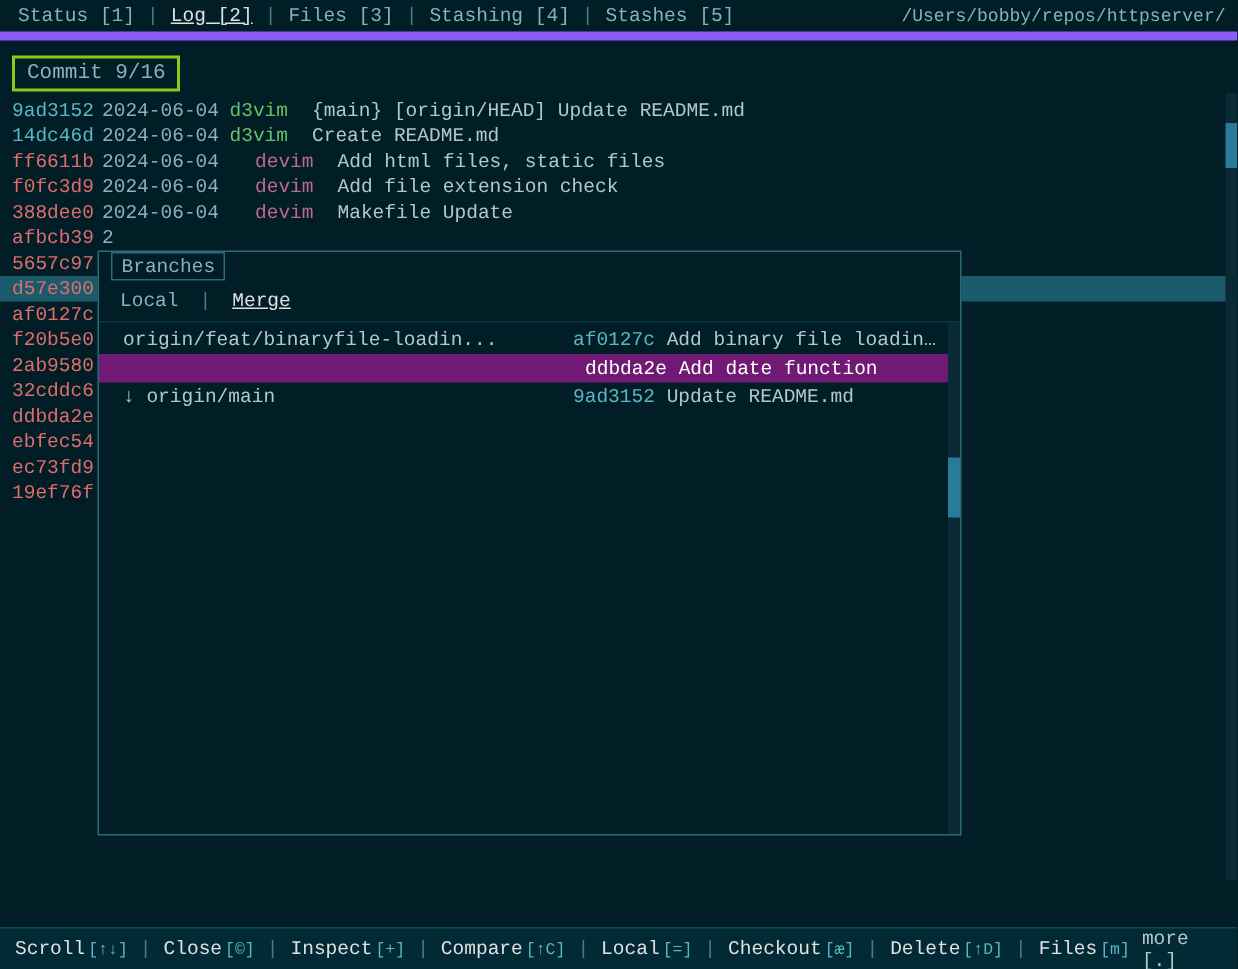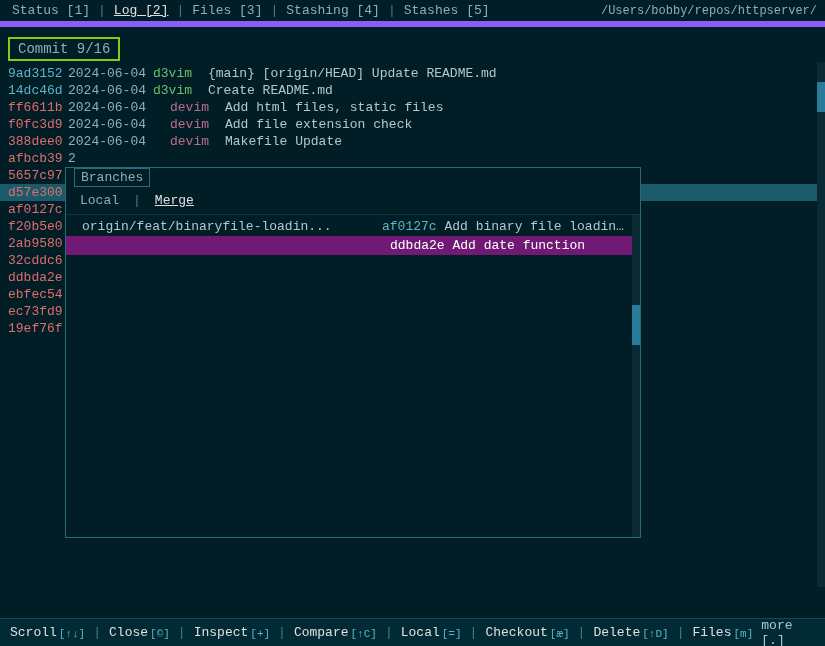--- a/index.html
+++ b/index.html
@@ -380,20 +380,29 @@
       </div>
 
       <div class="branch-item selected">
         <div class="branch-left"></div>
         <div class="branch-right">
           <span class="branch-hash" style="color:#fff;">ddbda2e</span>
           <span> Add date function</span>
         </div>
       </div>
 
+      <div class="branch-item">
+        <div class="branch-left">
+          ↓ origin/main
+        </div>
+        <div class="branch-right">
+          <span class="branch-hash">9ad3152</span>
+          <span> Update README.md</span>
+        </div>
+      </div>
 
       <div style="height: 280px;"></div>
     </div>
   </div>
 
   
   <div id="main-scrollbar">
     <div id="main-scrollbar-thumb"></div>
   </div>
 </div>

